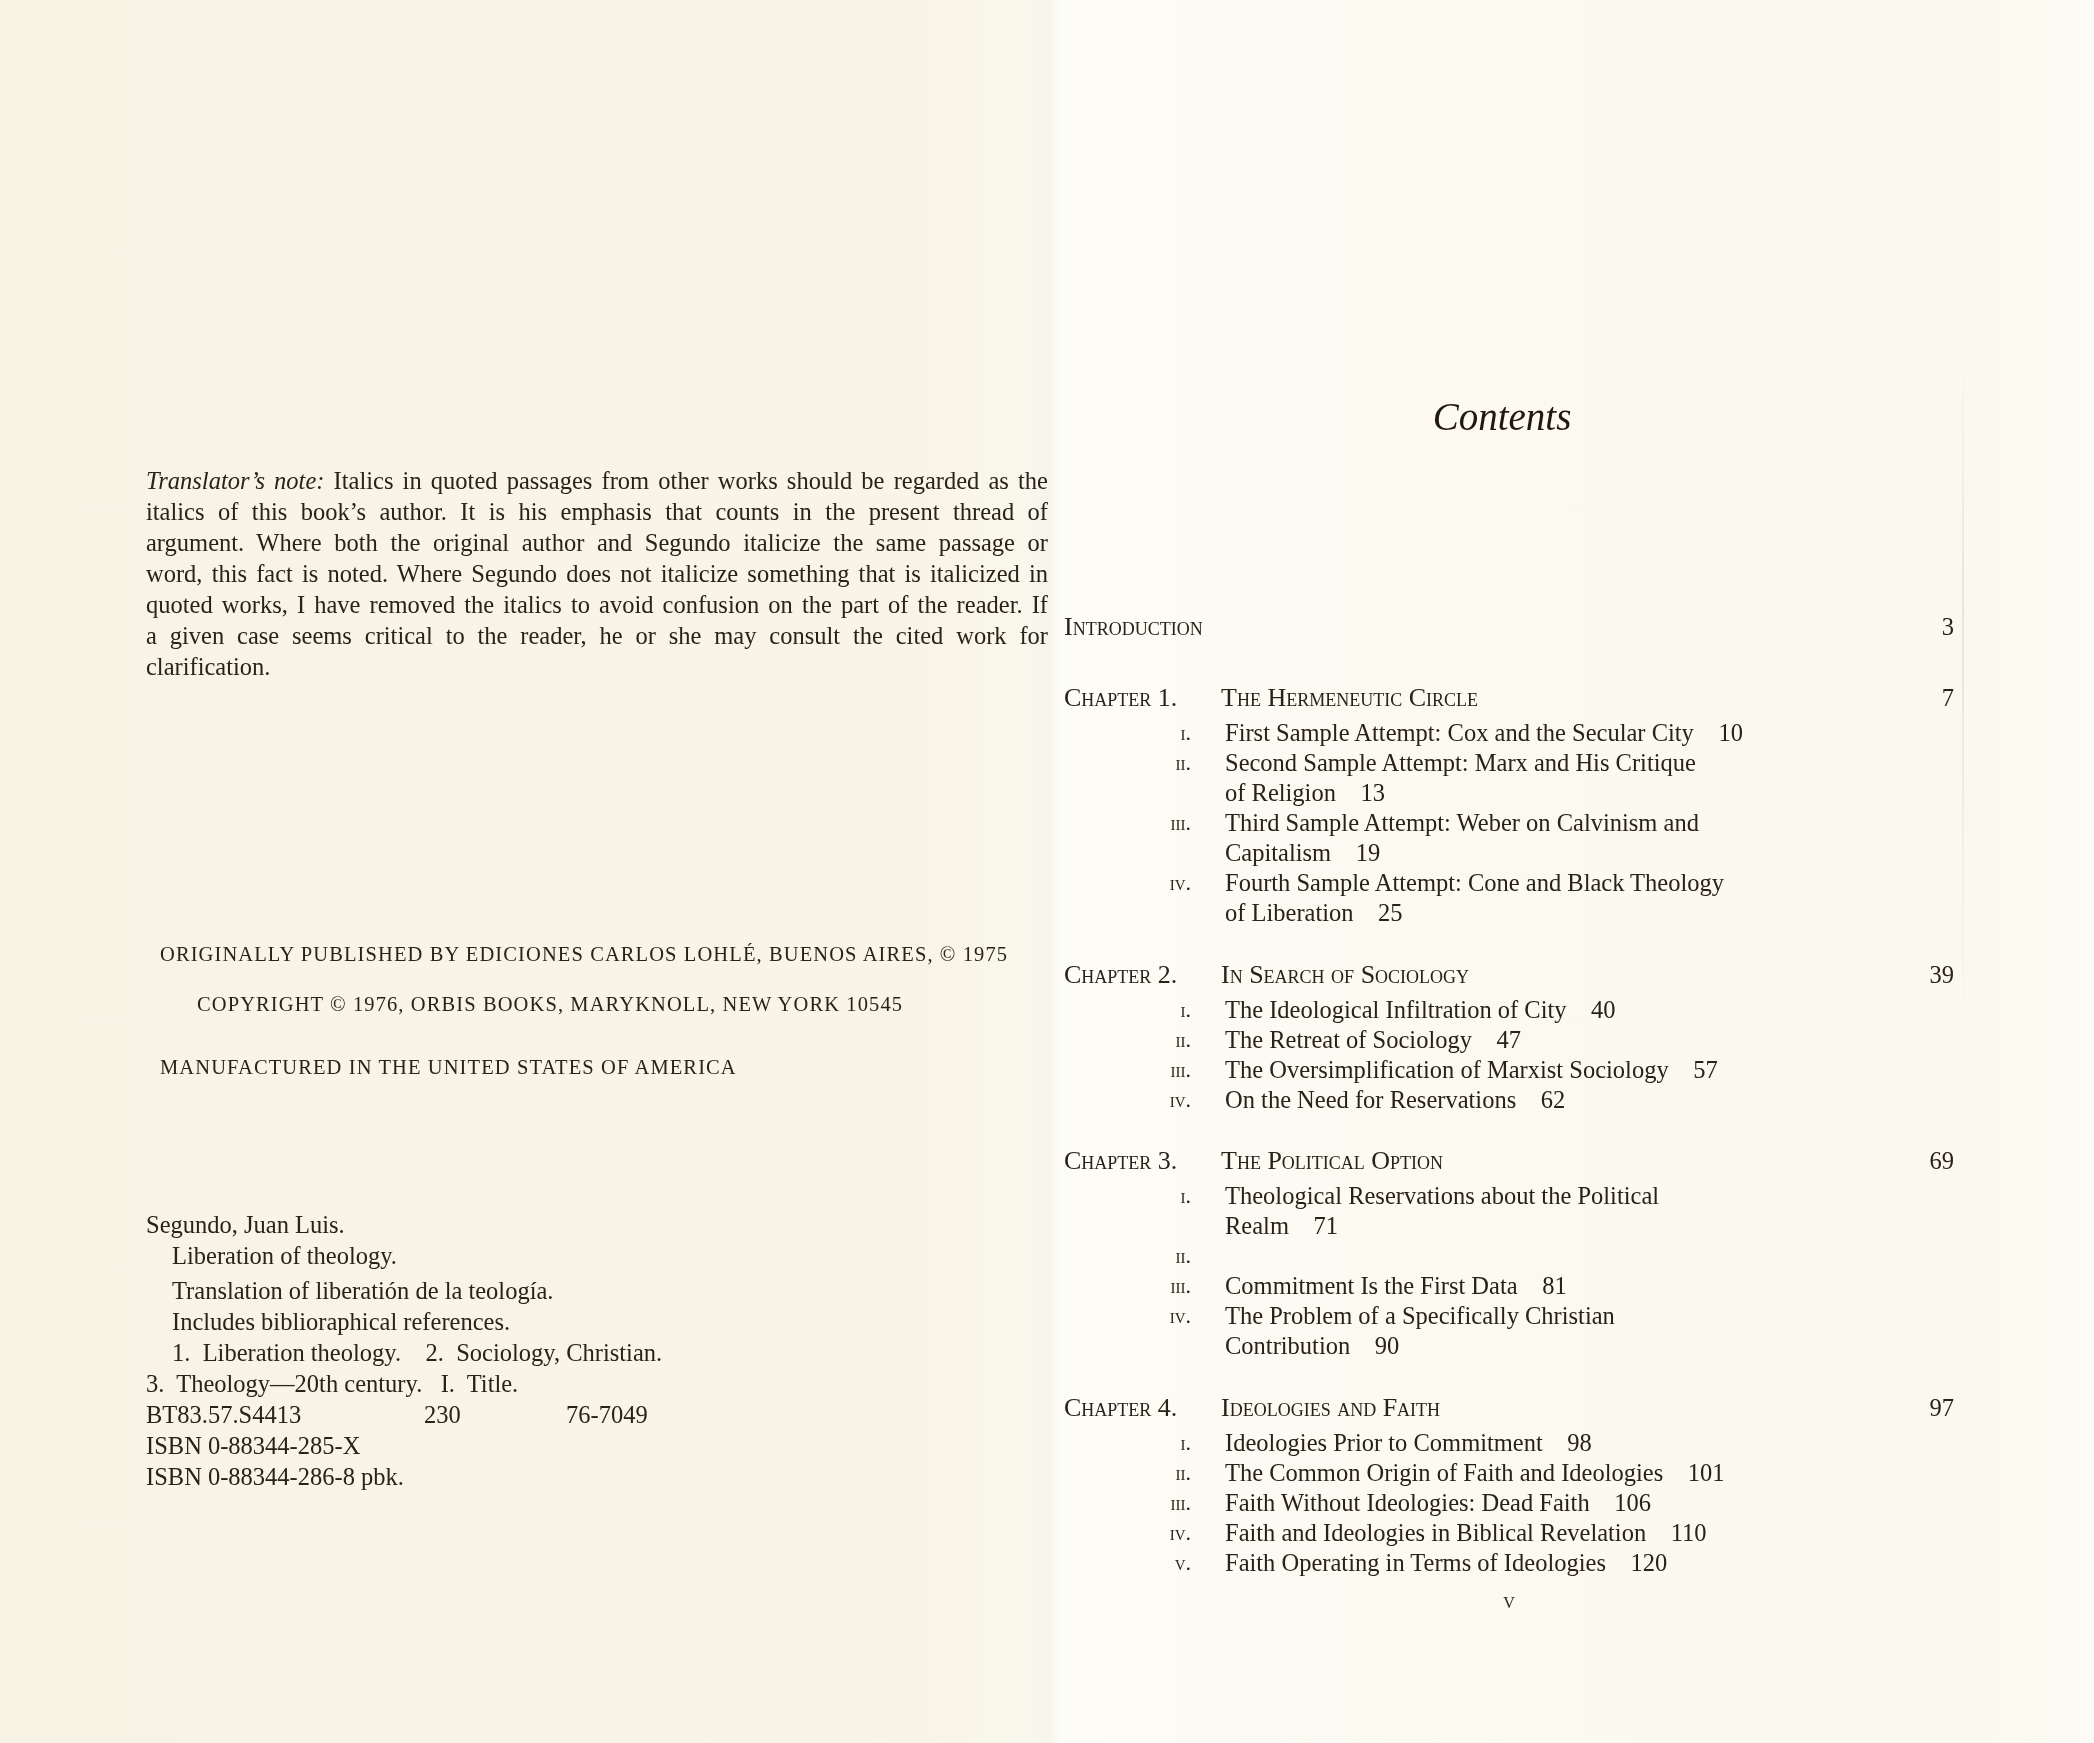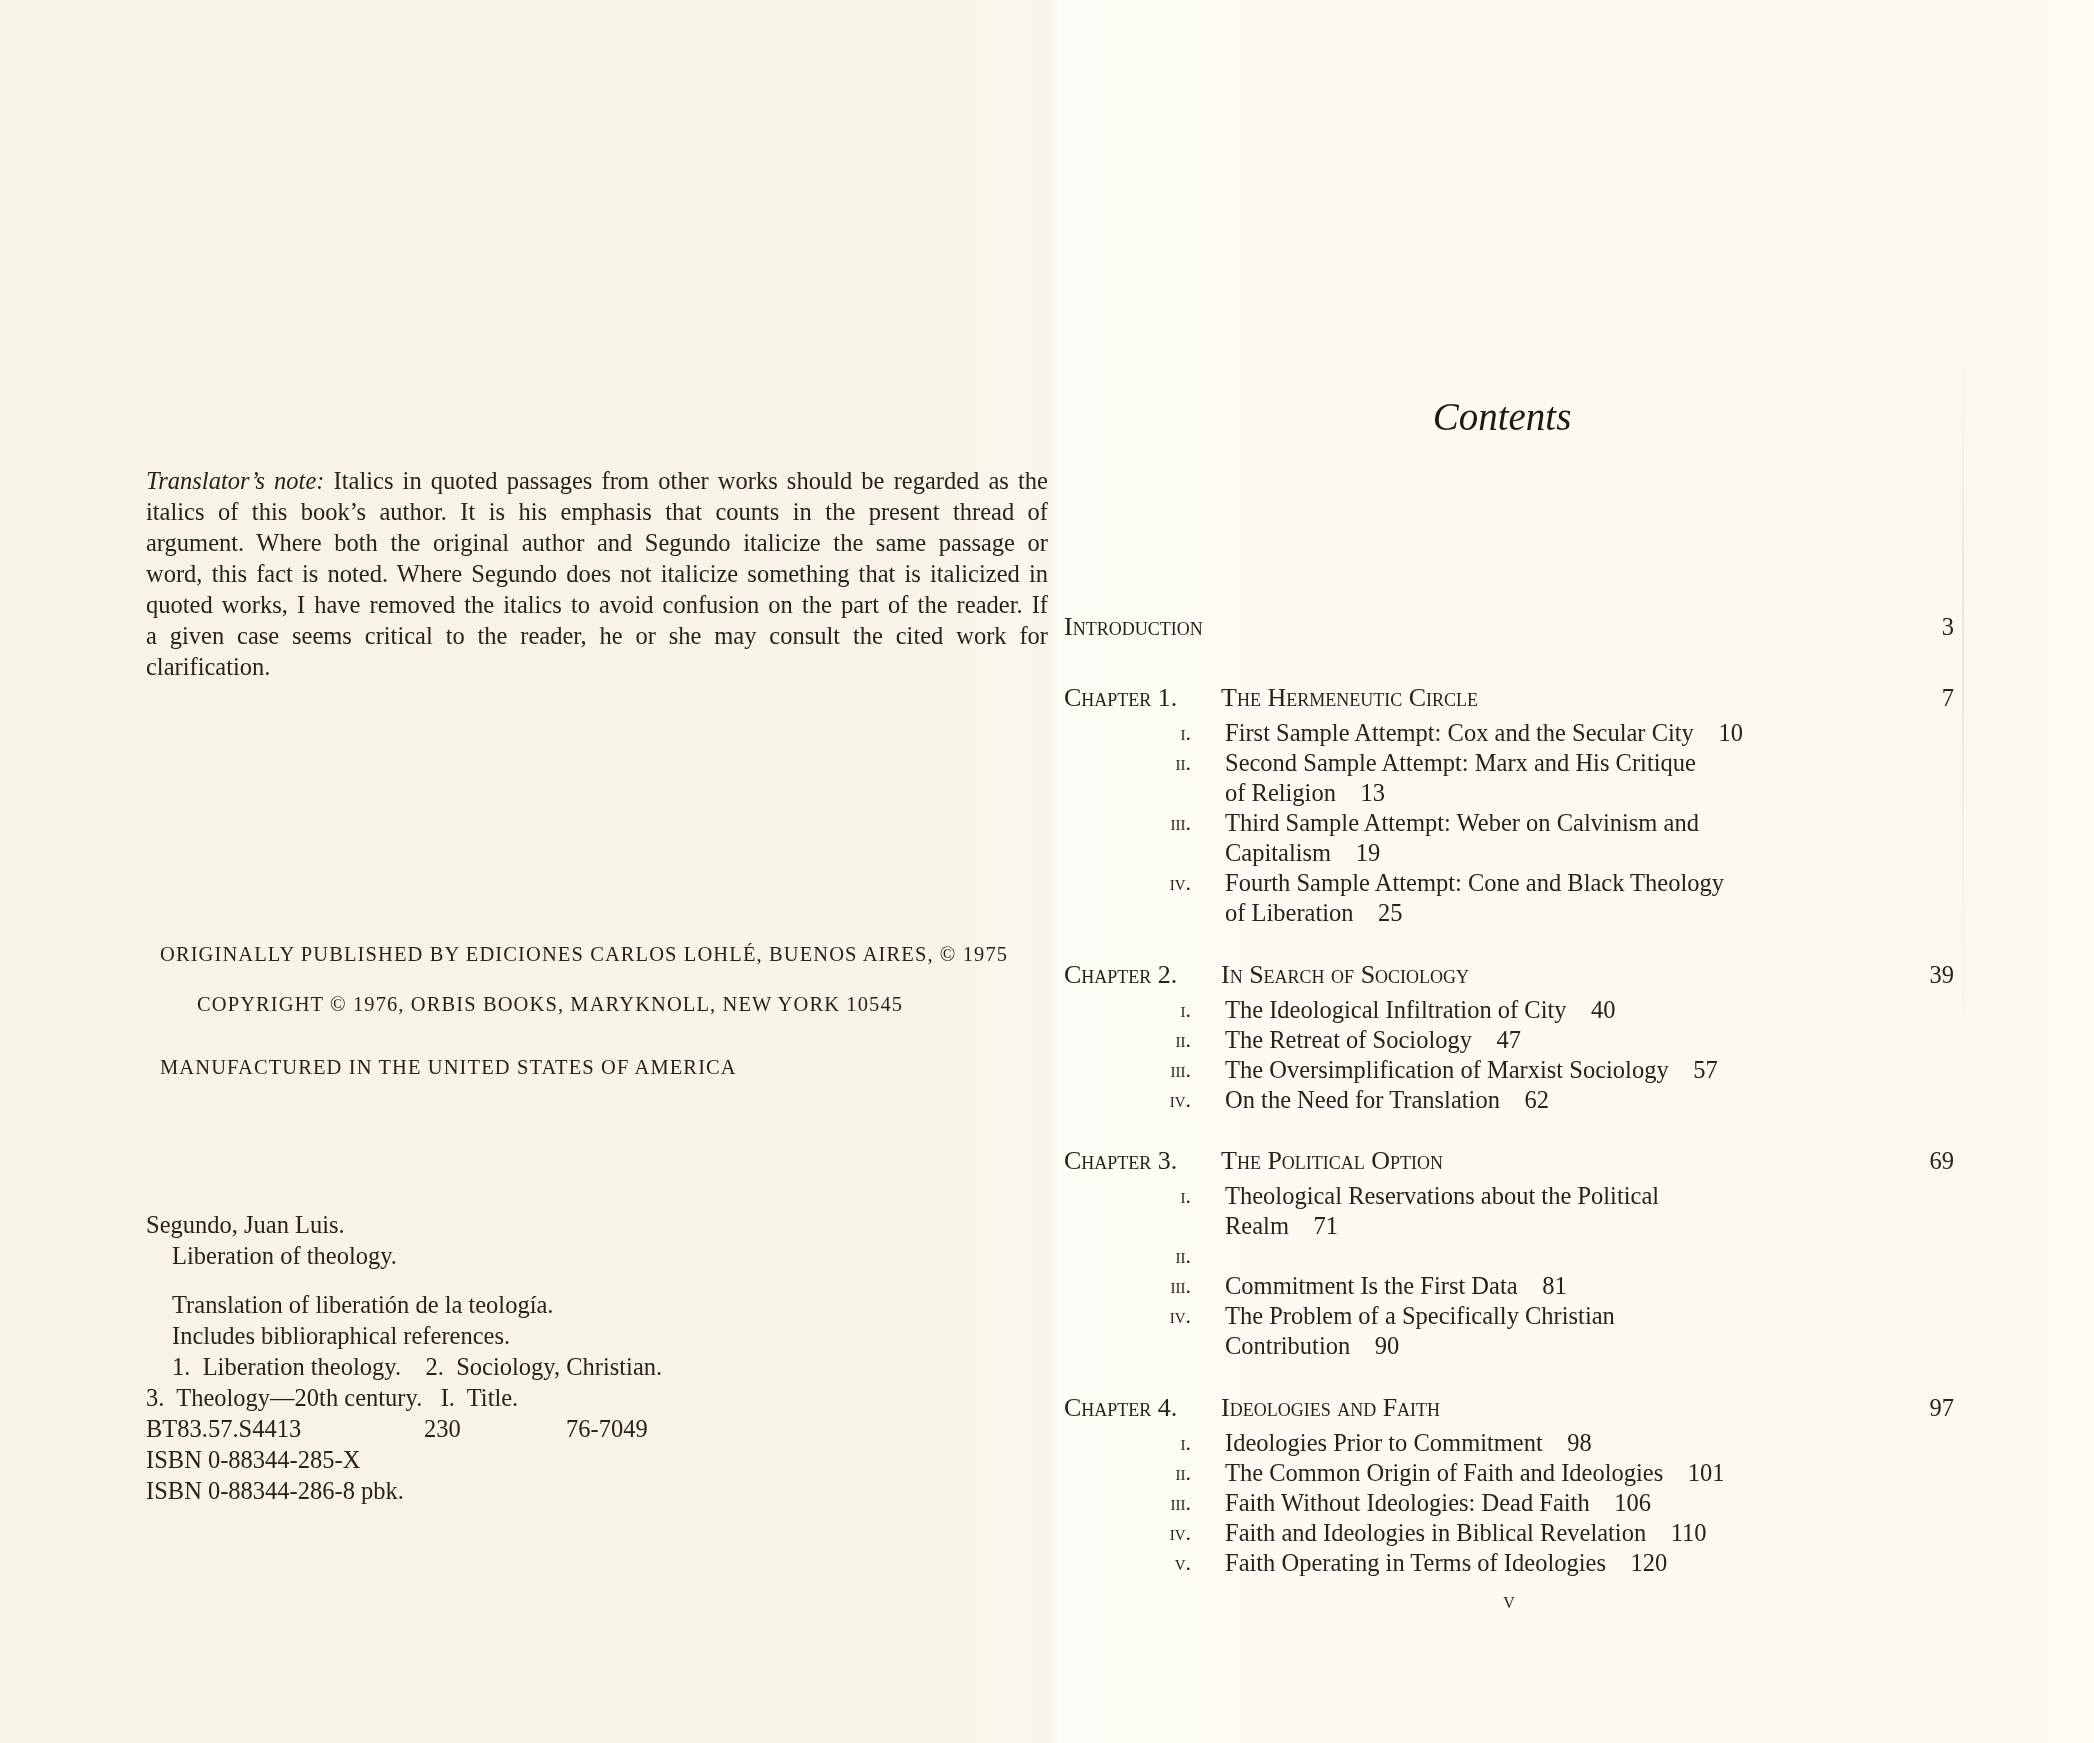--- a/index.html
+++ b/index.html
@@ -27,21 +27,21 @@
   .imprint{position:absolute;left:160px;top:941px;width:859px;}
   .imprint-line{
     font-size:20.5px;line-height:26px;letter-spacing:1.1px;white-space:pre;
   }
   .imprint-line.l2{margin-top:24px;margin-left:37px;}
   .imprint-line.l3{margin-top:37px;}
   .catalog{position:absolute;left:146px;top:1209px;width:908px;font-size:24.5px;line-height:31px;}
   .catline{white-space:pre-wrap;}
   .catline.head{font-weight:bold;}
   .catline.indent{padding-left:26px;}
-  .catline.gap{margin-top:18px;font-family:Liberation Serif, serif;}
+  .catline.gap{margin-top:4px;font-family:Liberation Serif, serif;}
   .callrow{display:flex;}
   .callrow .c1{display:inline-block;width:278px;}
   .callrow .c2{display:inline-block;width:142px;}
 
   
   .toc-title{
     position:absolute;left:1057px;top:395px;width:890px;
     text-align:center;font-style:italic;font-size:39px;line-height:43px;color:#21190f;
   }
   .toc{position:absolute;left:1064px;top:610px;width:890px;}
@@ -136,21 +136,21 @@
       <div class="titem">
         <span class="inum">ii.</span>
         <div class="itext"><span>The Retreat of Sociology</span><span class="ipage">47</span></div>
       </div>
       <div class="titem">
         <span class="inum">iii.</span>
         <div class="itext"><span>The Oversimplification of Marxist Sociology</span><span class="ipage">57</span></div>
       </div>
       <div class="titem">
         <span class="inum">iv.</span>
-        <div class="itext"><span>On the Need for Translation</span><span class="ipage">62</span></div>
+        <div class="itext"><span>On the Need for Reservations</span><span class="ipage">62</span></div>
       </div>
     </div>
 
     <div class="toc-head toc-chapter">
       <span class="clabel">Chapter 3.</span>
       <span class="ctitle">The Political Option</span>
       <span class="cpage">69</span>
     </div>
     <div class="toc-items">
       <div class="titem">

